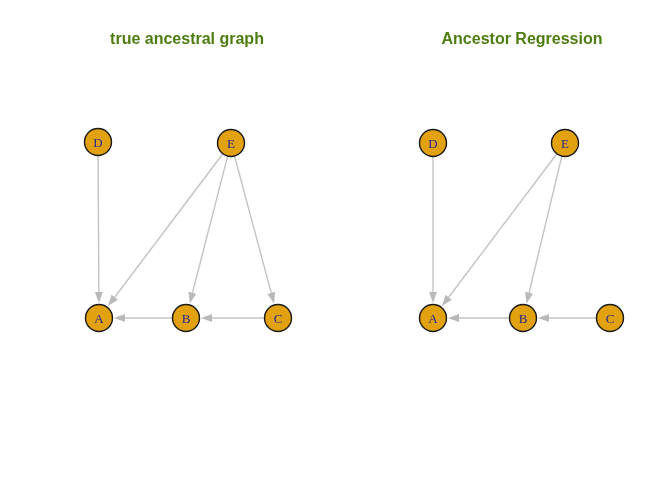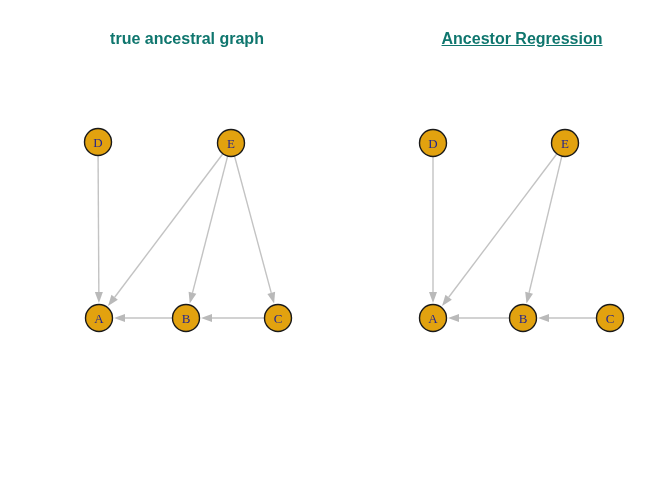--- a/index.html
+++ b/index.html
@@ -15,21 +15,21 @@
     background: #ffffff;
     overflow: hidden;
   }
   .panel-title {
     position: absolute;
     top: 30px;
     transform: translateX(-50%);
     font-family: "Liberation Sans", sans-serif;
     font-weight: bold;
     font-size: 16px;
-    color: #0f766e;
+    color: #4d7c0f;
     white-space: nowrap;
   }
   #graph-svg {
     position: absolute;
     left: 0;
     top: 0;
   }
   .edge-line {
     fill: none;
   }
@@ -37,21 +37,21 @@
     font-family: "Liberation Serif", "DejaVu Serif", serif;
     font-size: 13px;
     pointer-events: none;
   }
 </style>
 </head>
 <body>
 
 <div id="canvas">
   <div class="panel-title" id="title-left" style="left: 187px;">true ancestral graph</div>
-  <div class="panel-title" id="title-right" style="left: 522px; text-decoration: underline;">Ancestor Regression</div>
+  <div class="panel-title" id="title-right" style="left: 522px;">Ancestor Regression</div>
   <svg id="graph-svg" width="672" height="480">
       <g>
         <line x1="98.07670330735588" y1="155.4997820946355" x2="98.85227511175904" y2="292.00041966959094" stroke="#C3C3C3" stroke-width="1.4" class="edge-line"></line>
         <polygon points="98.91477410293791,303.0002421170717 94.85233967631149,292.0231465754742 102.8522105472066,291.9776927637077" fill="#B9B9B9"></polygon>
         <line x1="222.87046841102983" y1="153.7777880914377" x2="114.6568756528314" y2="297.24277849056443" stroke="#C3C3C3" stroke-width="1.4" class="edge-line"></line>
         <polygon points="108.0328128766335,306.02467989840255 111.46345695907208,294.8340283901288 117.85029434659073,299.65152859100004" fill="#B9B9B9"></polygon>
         <line x1="227.63794596255664" y1="156.07465459005746" x2="192.47506703507608" y2="292.81918375248193" stroke="#C3C3C3" stroke-width="1.4" class="edge-line"></line>
         <polygon points="189.73561559715927,303.4726060110473 188.60109530468867,291.82301959323945 196.3490387654635,293.8153479117244" fill="#B9B9B9"></polygon>
         <line x1="234.50162576778325" y1="156.03796828429938" x2="271.2561281509359" y2="292.8898388598679" stroke="#C3C3C3" stroke-width="1.4" class="edge-line"></line>
         <polygon points="274.109304702463,303.5133685730007 267.39302643706947,293.9273576058778 275.1192298648024,291.852320113858" fill="#B9B9B9"></polygon>

